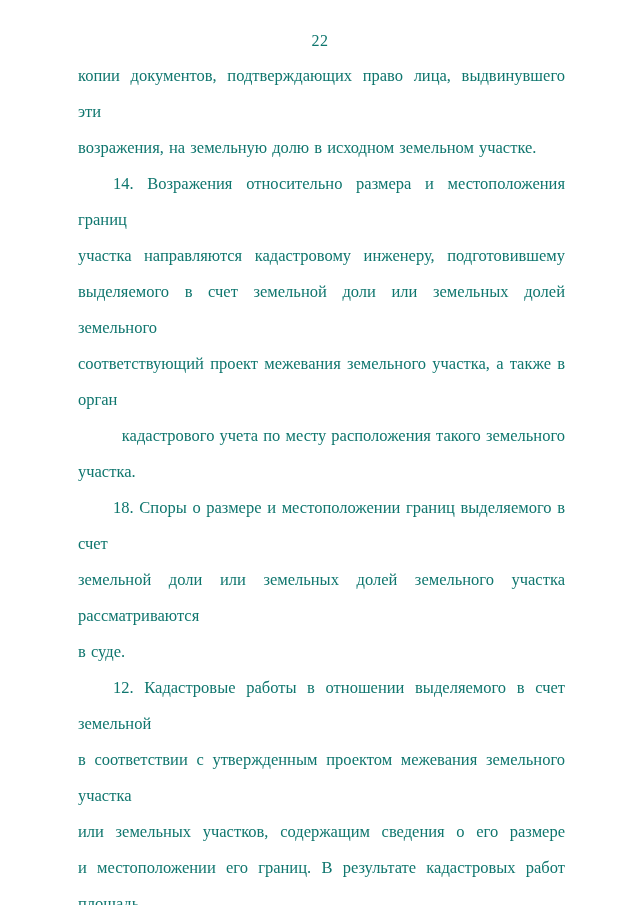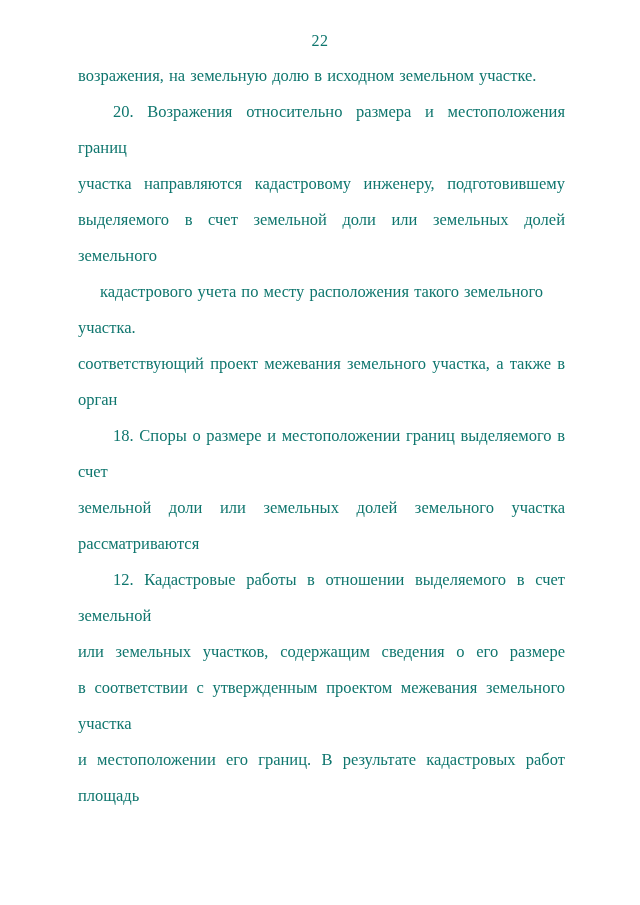--- a/index.html
+++ b/index.html
@@ -37,48 +37,50 @@
     word-spacing: 1px;
   }
   .paragraph { margin: 0; padding: 0; }
   .line {
     text-align: justify;
     text-align-last: justify;
     -moz-text-align-last: justify;
     white-space: normal;
   }
   .line.last {
-    text-align: center;
+    text-align: right;
     text-align-last: left;
     -moz-text-align-last: left;
   }
   .line.first-indent {
     text-indent: 35px;
   }
 </style>
 </head>
 <body>
 
 <div class="sheet">
   <div class="page-number">22</div>
   <div class="doc-body">
       <div class="paragraph">
+        <div class="line">копии документов, подтверждающих право лица, выдвинувшего эти</div>
         <div class="line last">возражения, на земельную долю в исходном земельном участке.</div>
       </div>
       <div class="paragraph">
-        <div class="line first-indent">20. Возражения относительно размера и местоположения границ</div>
+        <div class="line first-indent">14. Возражения относительно размера и местоположения границ</div>
         <div class="line">участка направляются кадастровому инженеру, подготовившему</div>
         <div class="line">выделяемого в счет земельной доли или земельных долей земельного</div>
+        <div class="line">соответствующий проект межевания земельного участка, а также в орган</div>
         <div class="line last">кадастрового учета по месту расположения такого земельного участка.</div>
-        <div class="line">соответствующий проект межевания земельного участка, а также в орган</div>
       </div>
       <div class="paragraph">
         <div class="line first-indent">18. Споры о размере и местоположении границ выделяемого в счет</div>
         <div class="line">земельной доли или земельных долей земельного участка рассматриваются</div>
+        <div class="line last">в суде.</div>
       </div>
       <div class="paragraph">
         <div class="line first-indent">12. Кадастровые работы в отношении выделяемого в счет земельной</div>
+        <div class="line">в соответствии с утвержденным проектом межевания земельного участка</div>
         <div class="line">или земельных участков, содержащим сведения о его размере</div>
-        <div class="line">в соответствии с утвержденным проектом межевания земельного участка</div>
         <div class="line">и местоположении его границ. В результате кадастровых работ площадь</div>
       </div>
     </div>
 </div>
 
 </body></html>

